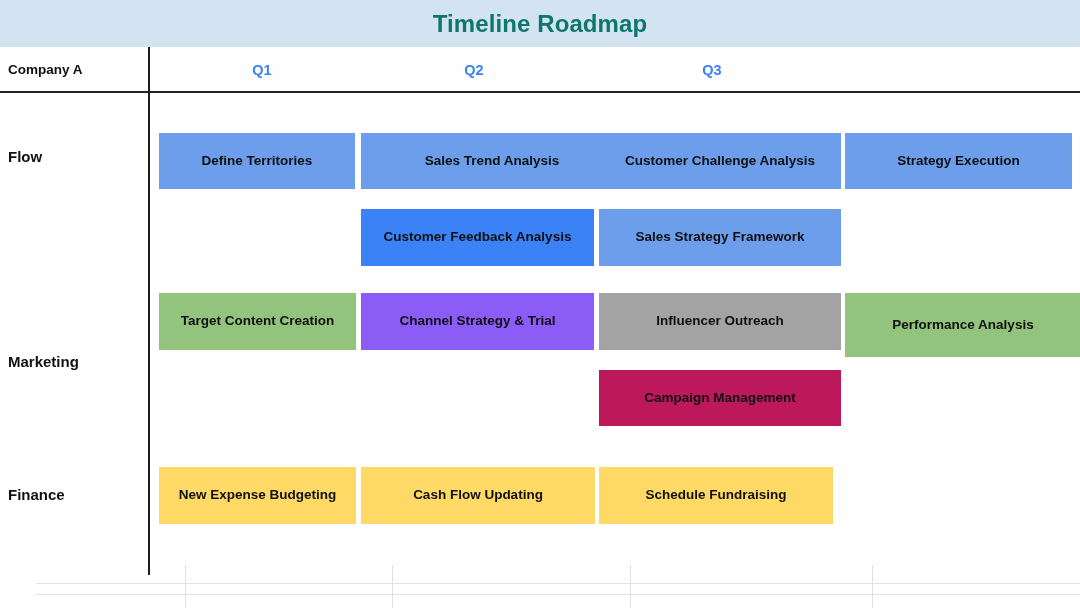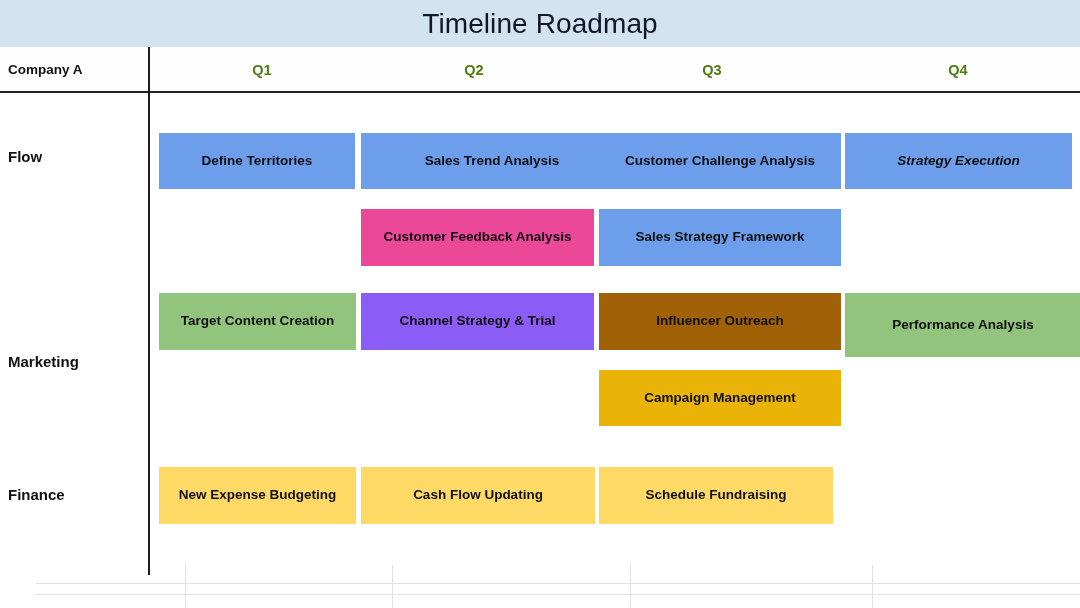--- a/index.html
+++ b/index.html
@@ -47,23 +47,23 @@
     position: absolute;
     left: 0; top: 0;
     width: 1080px;
     height: 47px;
     background: #d4e3f2;
     display: flex;
     align-items: center;
     justify-content: center;
   }
   .title-text {
-    font-size: 28px;
-    font-weight: normal;
-    color: #0f172a;
+    font-size: 24px;
+    font-weight: bold;
+    color: #0f766e;
     letter-spacing: 0.1px;
   }
 
   
   .header-row {
     position: absolute;
     left: 0; top: 47px;
     width: 1080px;
     height: 45px;
     background: #fefefe;
@@ -81,21 +81,21 @@
   }
   .quarter-label {
     position: absolute;
     top: 0;
     height: 45px;
     display: flex;
     align-items: center;
     justify-content: center;
     font-size: 14.5px;
     font-weight: bold;
-    color: #4d7c0f;
+    color: #3b82f6;
     width: 80px;
     margin-left: -40px;
   }
   .header-underline {
     position: absolute;
     left: 0;
     top: 91px;
     width: 1080px;
     height: 2px;
     background: #222222;
@@ -155,21 +155,20 @@
 
   <div class="title-bar">
     <div class="title-text">Timeline Roadmap</div>
   </div>
 
   <div class="header-row" id="header-row">
     <div class="company-label">Company A</div>
   <div class="quarter-label" style="left: 262px;">Q1</div>
       <div class="quarter-label" style="left: 474px;">Q2</div>
       <div class="quarter-label" style="left: 712px;">Q3</div>
-      <div class="quarter-label" style="left: 958px;">Q4</div>
     </div>
   <div class="header-underline"></div>
 
   <div class="axis-divider"></div>
 
   <div id="lane-labels">
       <div class="lane-label" style="top: 148px;">Flow</div>
       <div class="lane-label" style="top: 353px;">Marketing</div>
       <div class="lane-label" style="top: 486px;">Finance</div>
     </div>
@@ -177,42 +176,42 @@
   <div id="bars">
       <div class="task-bar" style="left: 159px; top: 133px; width: 196px; height: 56px; background: rgb(109, 158, 235);">
         <span>Define Territories</span>
       </div>
       <div class="task-bar" style="left: 361px; top: 133px; width: 262px; height: 56px; background: rgb(109, 158, 235);">
         <span>Sales Trend Analysis</span>
       </div>
       <div class="task-bar" style="left: 599px; top: 133px; width: 242px; height: 56px; background: rgb(109, 158, 235);">
         <span>Customer Challenge Analysis</span>
       </div>
-      <div class="task-bar" style="left: 845px; top: 133px; width: 227px; height: 56px; background: rgb(109, 158, 235); font-style: italic;">
+      <div class="task-bar" style="left: 845px; top: 133px; width: 227px; height: 56px; background: rgb(109, 158, 235);">
         <span>Strategy Execution</span>
       </div>
-      <div class="task-bar" style="left: 361px; top: 209px; width: 233px; height: 57px; background: #ec4899;">
+      <div class="task-bar" style="left: 361px; top: 209px; width: 233px; height: 57px; background: #3b82f6;">
         <span>Customer Feedback Analysis</span>
       </div>
       <div class="task-bar" style="left: 599px; top: 209px; width: 242px; height: 57px; background: rgb(109, 158, 235);">
         <span>Sales Strategy Framework</span>
       </div>
       <div class="task-bar" style="left: 159px; top: 293px; width: 197px; height: 57px; background: rgb(147, 196, 125);">
         <span>Target Content Creation</span>
       </div>
       <div class="task-bar" style="left: 361px; top: 293px; width: 233px; height: 57px; background: #8b5cf6;">
         <span>Channel Strategy &amp; Trial</span>
       </div>
-      <div class="task-bar" style="left: 599px; top: 293px; width: 242px; height: 57px; background: #a16207;">
+      <div class="task-bar" style="left: 599px; top: 293px; width: 242px; height: 57px; background: #a3a3a3;">
         <span>Influencer Outreach</span>
       </div>
       <div class="task-bar" style="left: 845px; top: 293px; width: 236px; height: 64px; background: rgb(147, 196, 125);">
         <span>Performance Analysis</span>
       </div>
-      <div class="task-bar" style="left: 599px; top: 370px; width: 242px; height: 56px; background: #eab308; justify-content: center;">
+      <div class="task-bar" style="left: 599px; top: 370px; width: 242px; height: 56px; background: #be185d; justify-content: center;">
         <span>Campaign Management</span>
       </div>
       <div class="task-bar" style="left: 159px; top: 467px; width: 197px; height: 57px; background: rgb(255, 217, 102);">
         <span>New Expense Budgeting</span>
       </div>
       <div class="task-bar" style="left: 361px; top: 467px; width: 234px; height: 57px; background: rgb(255, 217, 102);">
         <span>Cash Flow Updating</span>
       </div>
       <div class="task-bar" style="left: 599px; top: 467px; width: 234px; height: 57px; background: rgb(255, 217, 102);">
         <span>Schedule Fundraising</span>

